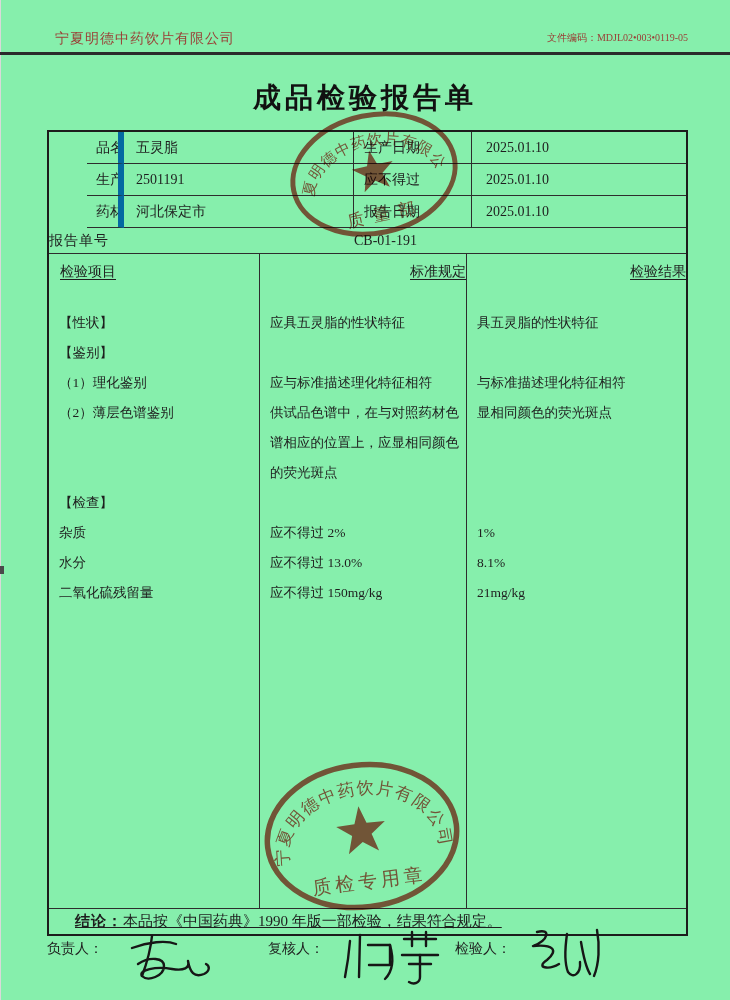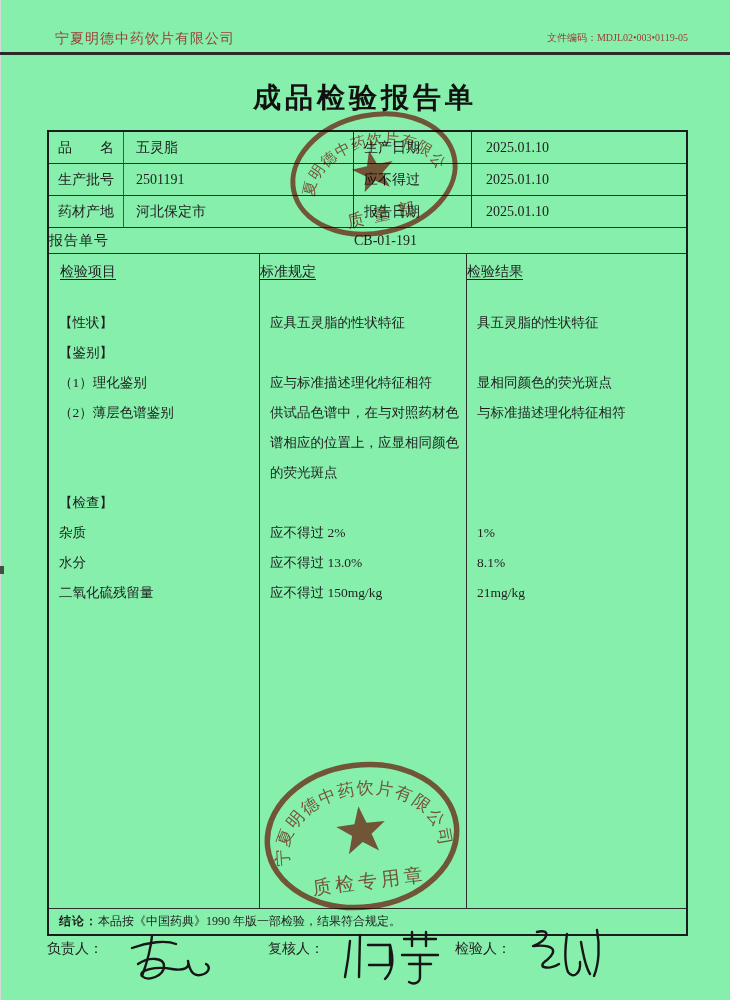--- a/index.html
+++ b/index.html
@@ -13,45 +13,45 @@
   .hdr-rule { position:absolute; left:0; top:52px; width:730px; height:3px; background:#2b2b2b; }
 
   
   .title { position:absolute; left:0; top:79px; width:730px; text-align:center;
     font-size:28px; font-weight:bold; letter-spacing:4px; color:#111; }
 
   
   .tbl { position:absolute; left:47px; top:130px; width:641px; border:2px solid #1c1c1c; background:transparent; }
   .info-grid { display:grid; grid-template-columns:75px 230px 118px 1fr; }
   .cell { height:32px; line-height:32px; font-size:14px; border-bottom:1px solid #2d2d2d; overflow:hidden; white-space:nowrap; }
-  .cell.lab { padding:0 9px; border-right:1px solid #0369a1; text-align:justify; text-align-last:justify; }
+  .cell.lab { padding:0 9px; border-right:6px solid #0369a1; text-align:justify; text-align-last:justify;margin-left:38px; }
   .cell.val { padding-left:12px; border-right:1px solid #2d2d2d; }
   .cell.dlab { padding-left:10px; border-right:1px solid #2d2d2d; }
   .cell.dval { padding-left:14px; }
 
   .report-row { position:relative; height:26px; line-height:26px; font-size:14px; border-bottom:1px solid #2d2d2d; }
   .report-row .rlab { letter-spacing:1px; }
   .report-row .rval { position:absolute; left:305px; top:0; }
 
   
   .main { display:flex; height:655px; border-bottom:1px solid #2d2d2d; }
   .mcol { height:100%; overflow:hidden; }
   .mcol1 { width:211px; border-right:1px solid #2d2d2d; }
   .mcol2 { width:207px; border-right:1px solid #2d2d2d; }
   .mcol3 { flex:1; }
   .col-head { margin-top:8px; height:20px; line-height:20px; font-size:14px; }
   .col-head span { text-decoration:underline; text-underline-offset:3px; }
   .ch-left { padding-left:11px; text-align:left; }
-  .ch-mid { text-align:left; }
+  .ch-mid { text-align:right; }
   .spacer { height:26px; }
   .ln { height:30px; line-height:30px; font-size:13.5px; padding:0 10px; white-space:nowrap; overflow:hidden; }
   .ln3 { height:90px; line-height:30px; font-size:13.5px; padding:0 5px 0 10px; white-space:normal; overflow:hidden; }
 
   
-  .concl { height:25px; line-height:25px; font-size:12px; padding-left:10px; white-space:nowrap; overflow:hidden; }
+  .concl { height:25px; line-height:25px; font-size:15px; padding-left:26px; white-space:nowrap; overflow:hidden;text-decoration:underline; }
   .concl b { font-weight:bold; letter-spacing:1px; }
 
   
   .sig-label { position:absolute; top:940px; font-size:14px; }
   .sl1 { left:47px; } .sl2 { left:268px; } .sl3 { left:455px; }
   .sig-svg { position:absolute; }
   .sg1 { left:118px; top:928px; } .sg2 { left:338px; top:925px; } .sg3 { left:515px; top:922px; }
   .sig-svg path { stroke:#161616; stroke-width:2.4; fill:none; stroke-linecap:round; stroke-linejoin:round; }
 
   
@@ -125,22 +125,22 @@
         <div class="ln">应不得过 2%</div>
         <div class="ln">应不得过 13.0%</div>
         <div class="ln">应不得过 150mg/kg</div>
       </div>
 
       <div class="mcol mcol3">
         <div class="col-head ch-mid"><span>检验结果</span></div>
         <div class="spacer"></div>
         <div class="ln">具五灵脂的性状特征</div>
         <div class="ln"></div>
+        <div class="ln">与标准描述理化特征相符</div>
         <div class="ln">显相同颜色的荧光斑点</div>
-        <div class="ln">与标准描述理化特征相符</div>
         <div class="ln"></div>
         <div class="ln"></div>
         <div class="ln"></div>
         <div class="ln">1%</div>
         <div class="ln">8.1%</div>
         <div class="ln">21mg/kg</div>
       </div>
     </div>
 
     <div class="concl">

